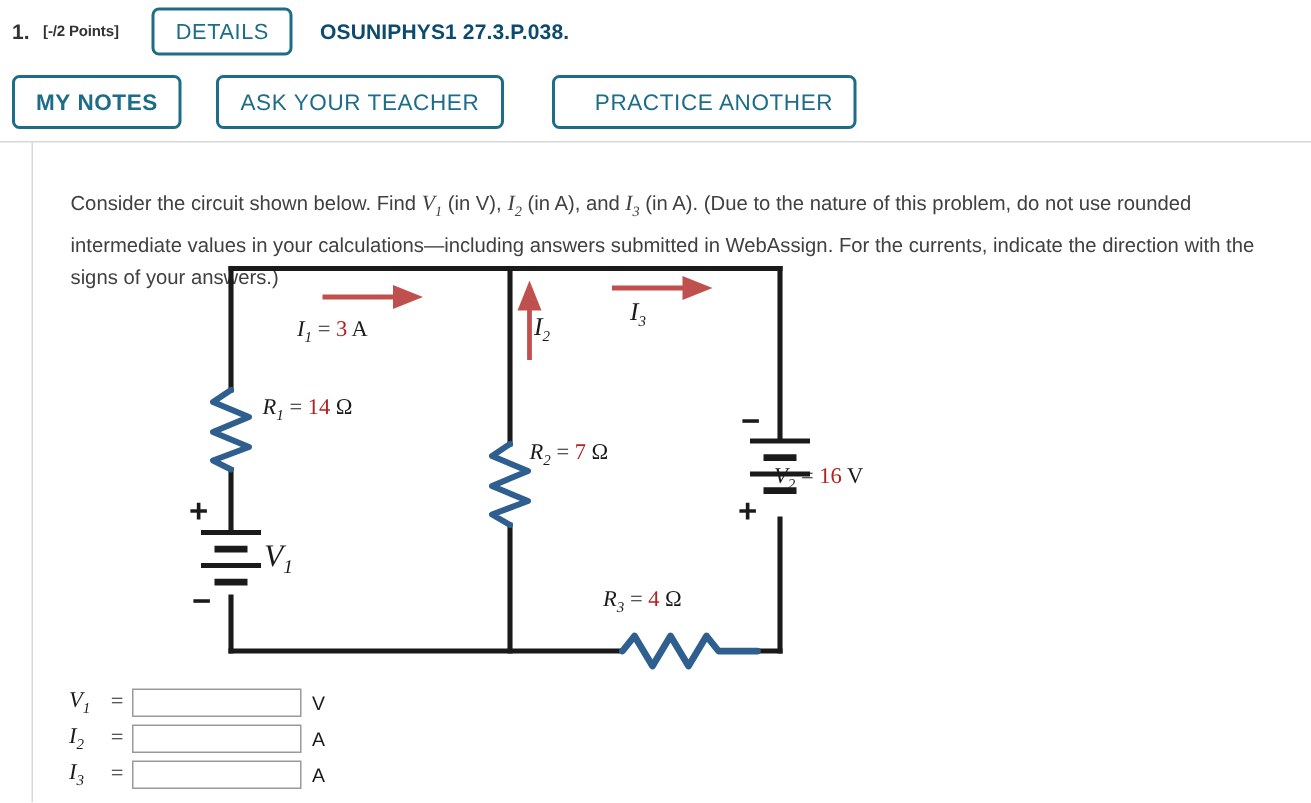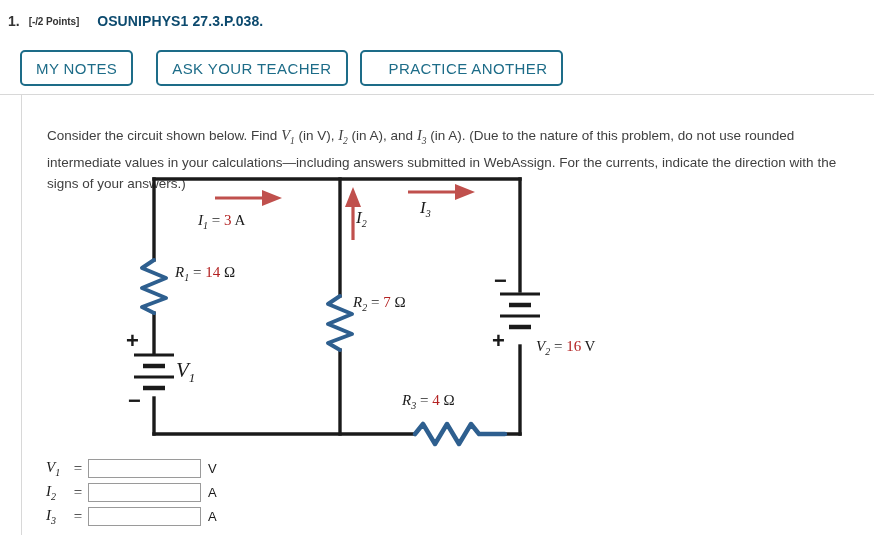--- a/index.html
+++ b/index.html
@@ -63,23 +63,23 @@
 
   
   #tools-row {
     position: absolute;
     left: 0; top: 49px;
     width: 874px; height: 38px;
     display: flex;
     align-items: center;
   }
   #tools-row .pill-btn { height: 36px; line-height: 33px; font-size: 15px; }
-  #my-notes-button { margin-left: 20px; }
+  #my-notes-button { margin-left: 8px; font-weight: bold; }
   #ask-teacher-button { margin-left: 23px; }
-  #practice-another-button { margin-left: 12px; padding-left: 27px; }
+  #practice-another-button { margin-left: 32px; padding-left: 27px; }
 
   
   #header-divider {
     position: absolute;
     left: 0; top: 94px;
     width: 874px; height: 1px;
     background: #d8d8d8;
   }
   #left-rail-divider {
     position: absolute;
@@ -120,21 +120,21 @@
   .fig-label sub { font-size: 10px; font-style: italic; }
   .redval { color: #b32222; }
 
   #label-i1 { left: 78px; top: 44px; }
   #label-i2 { left: 236px; top: 40px; font-size: 17px; }
   #label-i3 { left: 300px; top: 30px; font-size: 17px; }
   #label-r1 { left: 55px; top: 96px; }
   #label-r2 { left: 233px; top: 126px; }
   #label-r3 { left: 282px; top: 224px; }
   #label-v1 { left: 56px; top: 190px; font-size: 21px; }
-  #label-v2 { left: 416px; top: 142px; margin-top: 28px; }
+  #label-v2 { left: 396px; top: 142px; }
   #label-v1 sub { font-size: 13px; }
 
   
   #answer-block {
     position: absolute;
     left: 46px; top: 456px;
   }
   .answer-row {
     display: flex;
     align-items: center;
@@ -171,20 +171,21 @@
     font-size: 13px;
     color: #1a1a1a;
   }
 </style>
 </head>
 <body>
 
 <div id="header-row">
   <span id="question-number">1.</span>
   <span id="points-label">[-/2 Points]</span>
+  <button class="pill-btn" id="details-button">DETAILS</button>
   <span id="assignment-code">OSUNIPHYS1 27.3.P.038.</span>
 </div>
 
 <div id="tools-row">
   <button class="pill-btn" id="my-notes-button">MY NOTES</button>
   <button class="pill-btn" id="ask-teacher-button">ASK YOUR TEACHER</button>
   <button class="pill-btn" id="practice-another-button">PRACTICE ANOTHER</button>
 </div>
 
 <div id="header-divider"></div>

